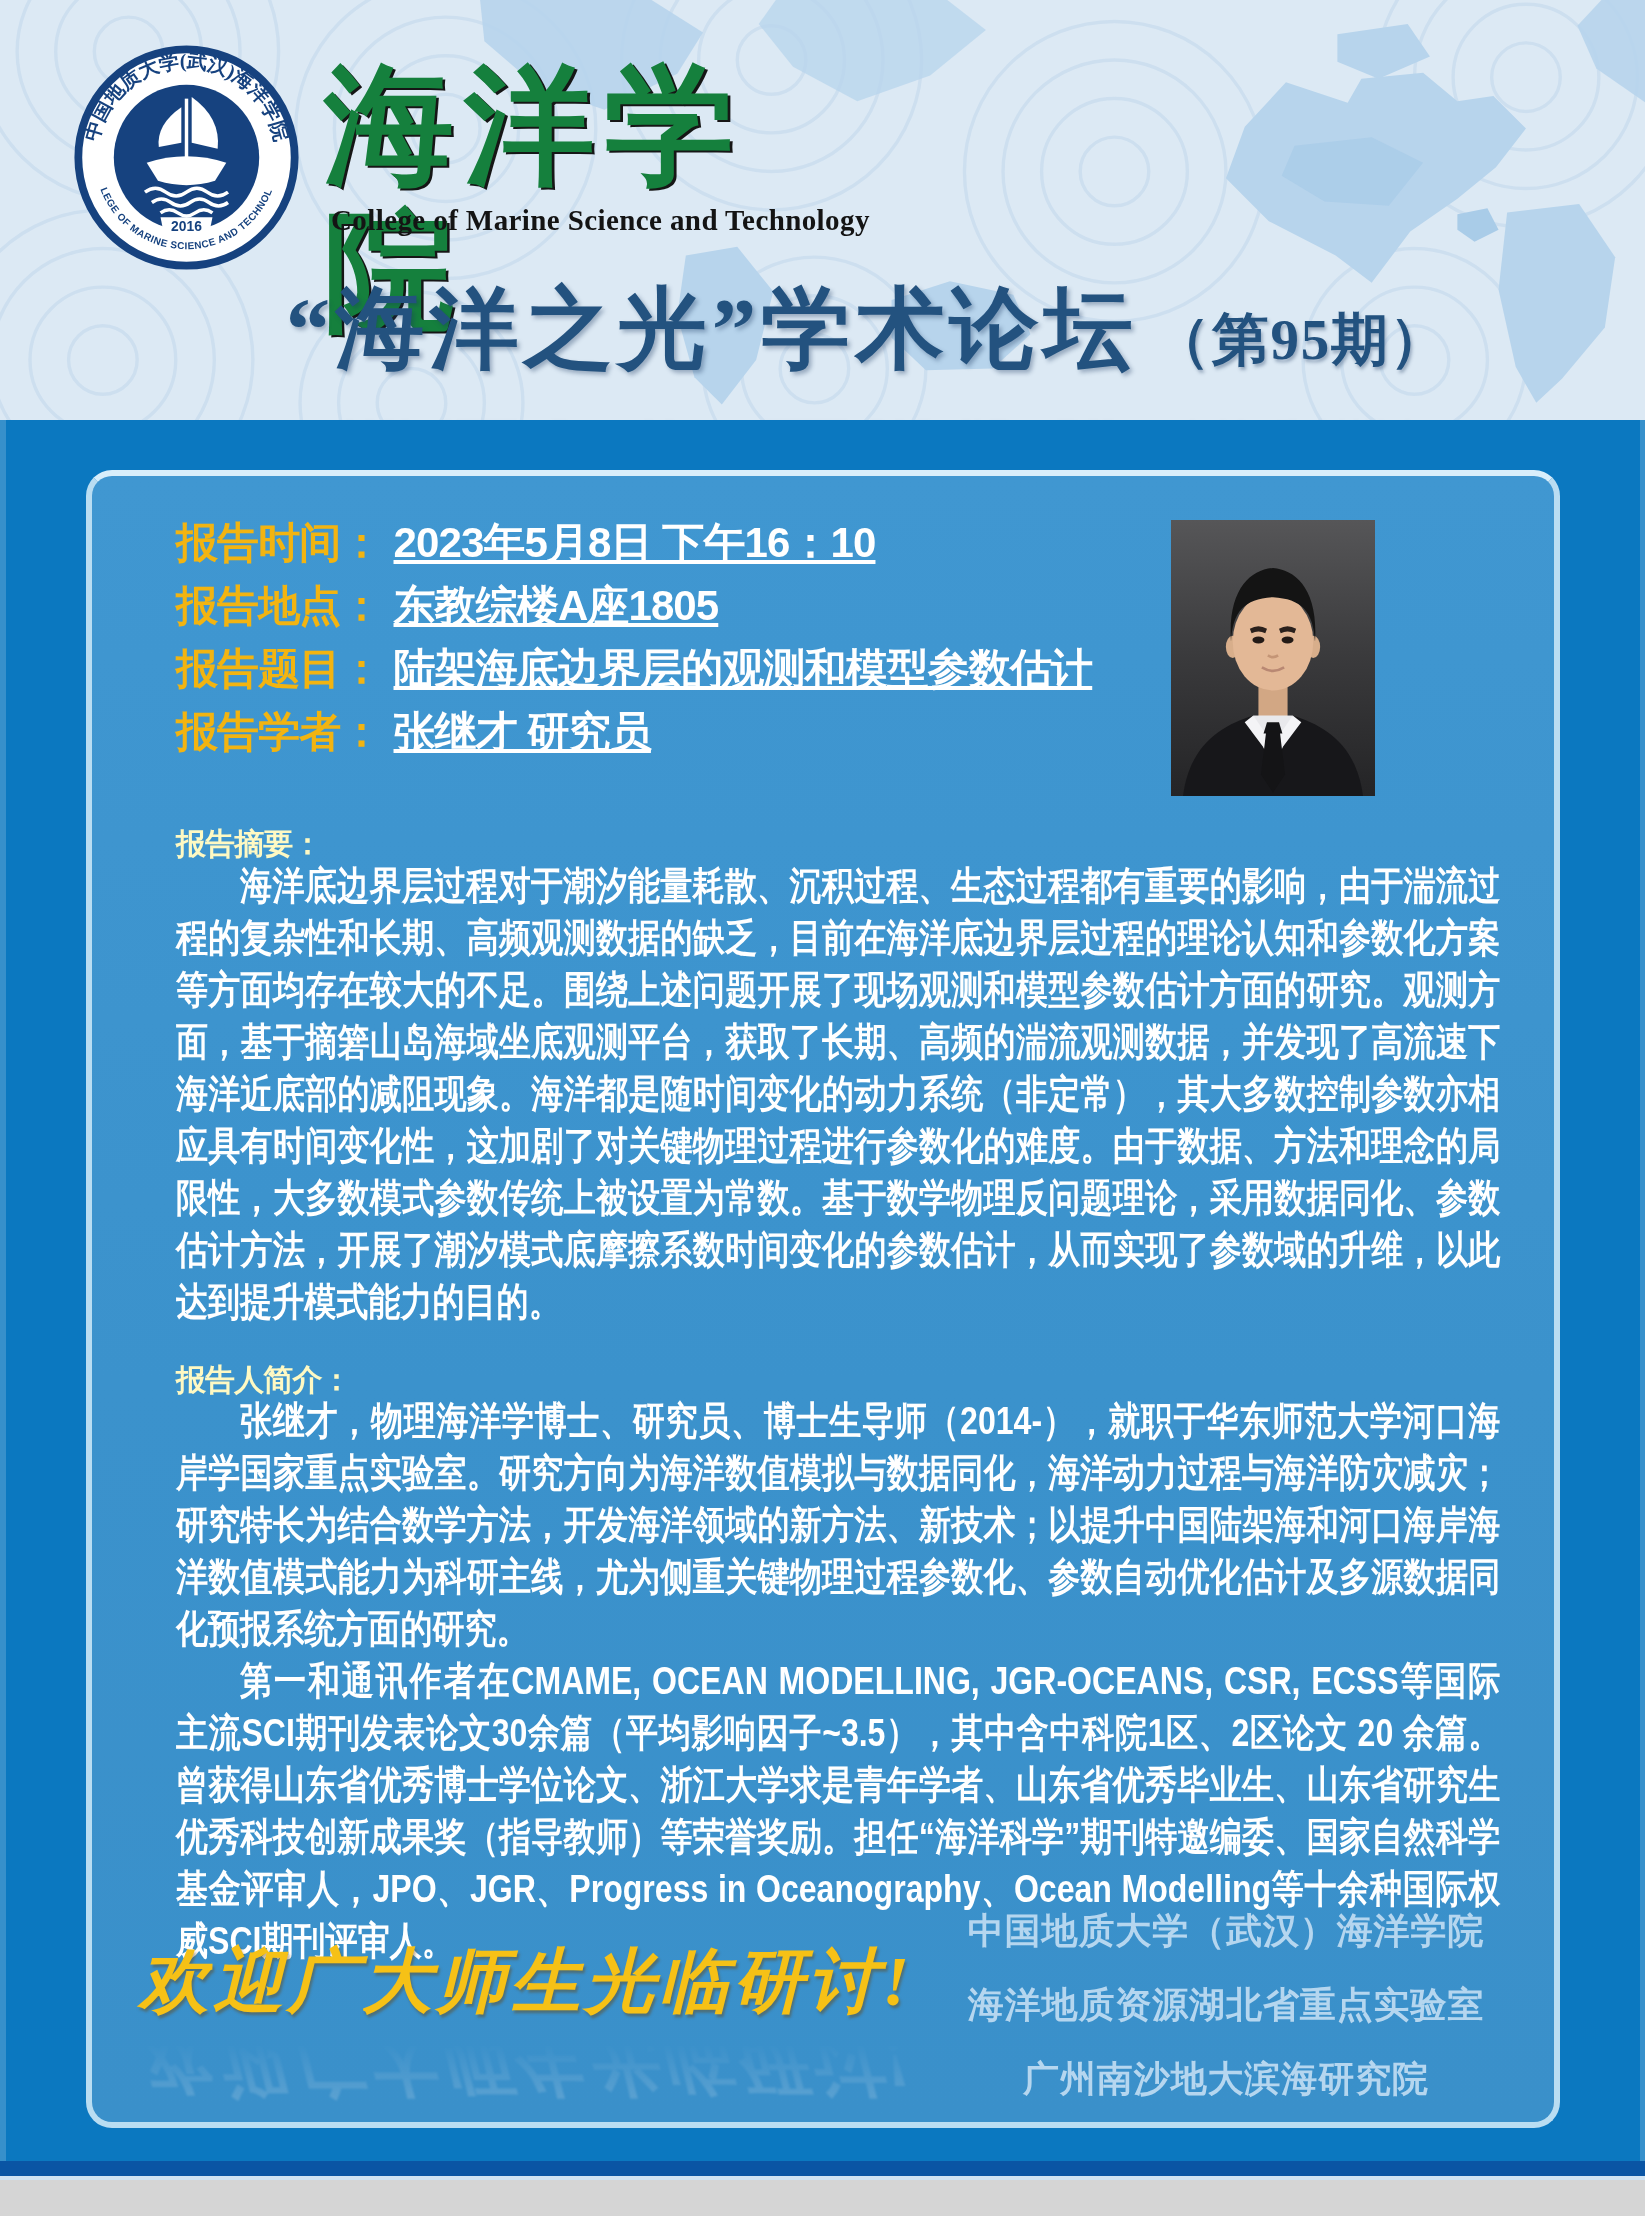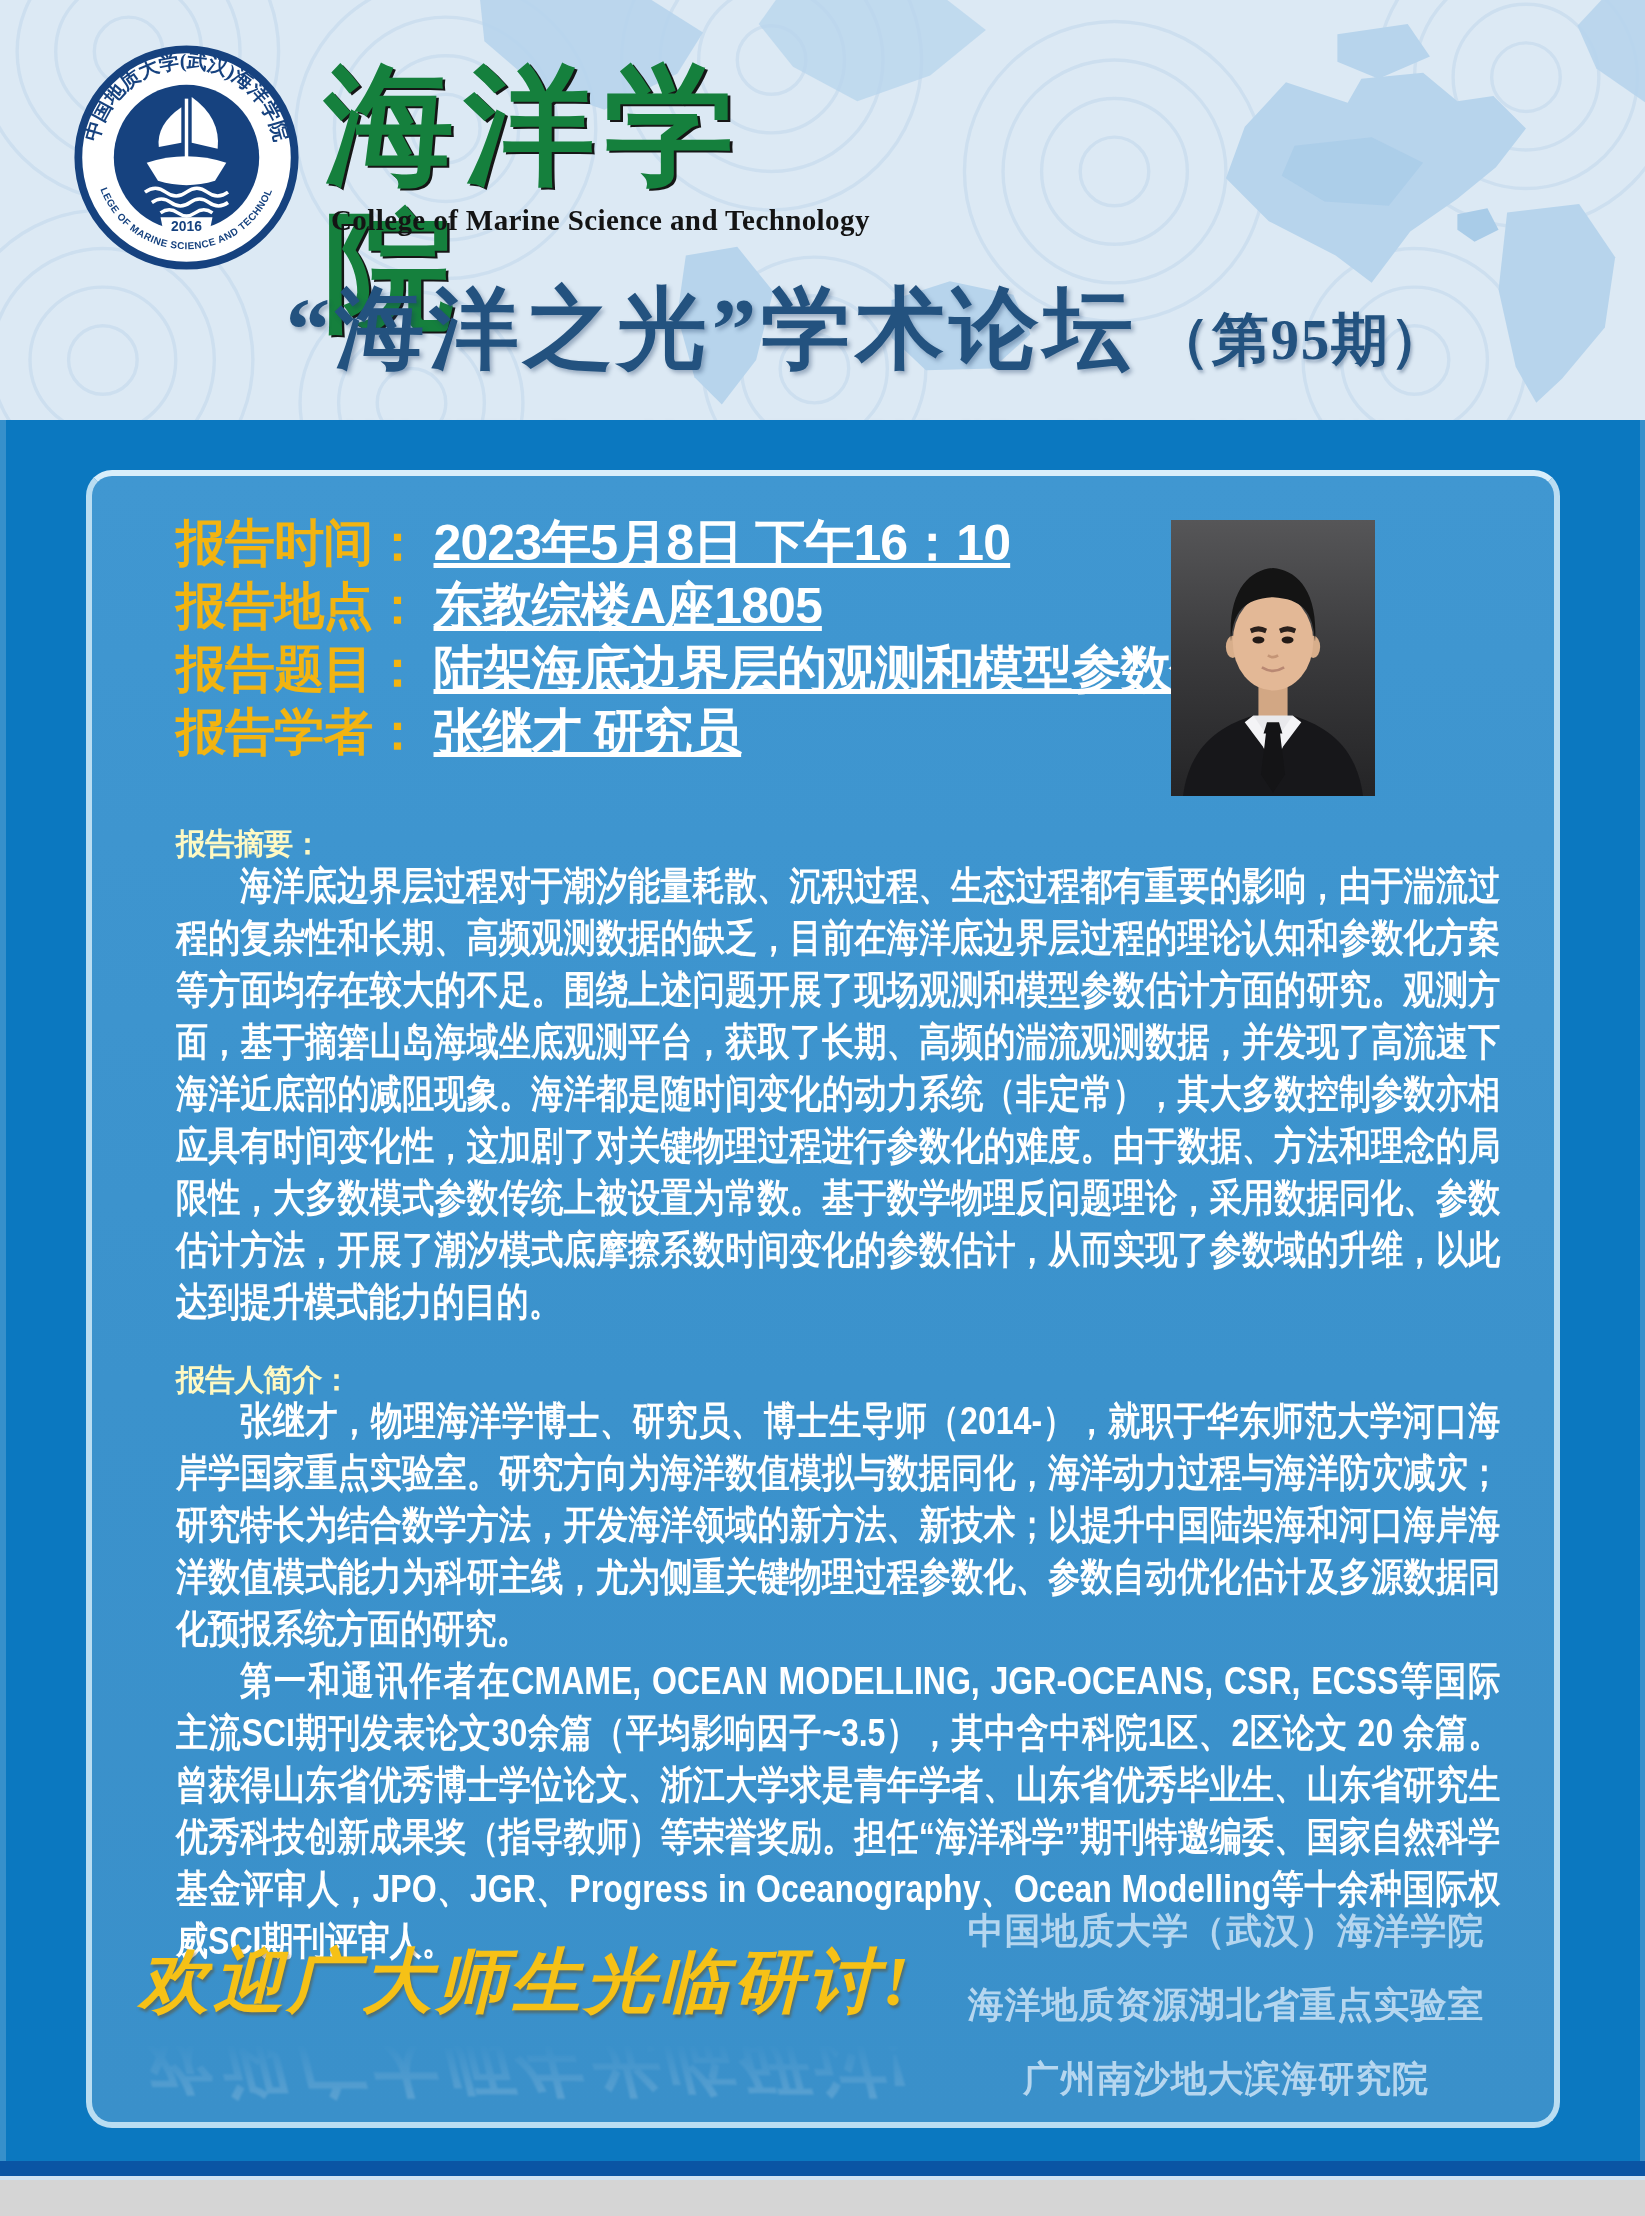--- a/index.html
+++ b/index.html
@@ -34,21 +34,21 @@
     mask-image:linear-gradient(0deg,rgba(0,0,0,0) 35%,rgba(0,0,0,.9) 100%);
   }
   
   .panel{
     position:absolute;left:86px;top:470px;width:1474px;height:1658px;box-sizing:border-box;
     background:linear-gradient(180deg,#4097d1 0%,#3b92cc 55%,#3a90ca 100%);
     border:6px solid #b9ddf2;border-top-color:#d8eefb;border-radius:26px;
   }
   
   .info{position:absolute;left:176px;top:523px;}
-  .info-row{display:flex;align-items:baseline;margin-bottom:23px;font-weight:bold;font-size:50px;line-height:40px;letter-spacing:-0.9px;}
+  .info-row{display:flex;align-items:baseline;margin-bottom:23px;font-weight:bold;font-size:42px;line-height:40px;letter-spacing:-0.9px;}
   .info-label{color:#f2b411;}
   .info-value{color:#ffffff;margin-left:12px;text-decoration:underline;}
   
   .photo{position:absolute;left:1171px;top:520px;width:204px;height:276px;}
   
   .sec-heading{position:absolute;left:176px;font-weight:bold;font-size:30px;color:#fef9c3;letter-spacing:-0.9px;margin-top:20px;}
   .h-abstract{top:804px;}
   .h-bio{top:1340px;}
   
   .bodytext{

